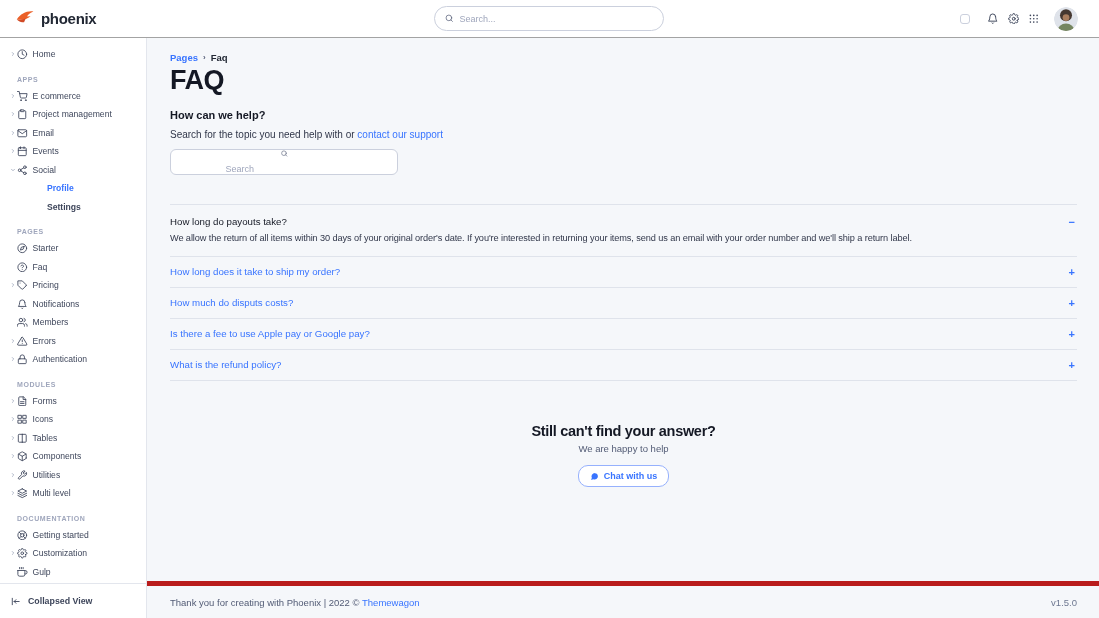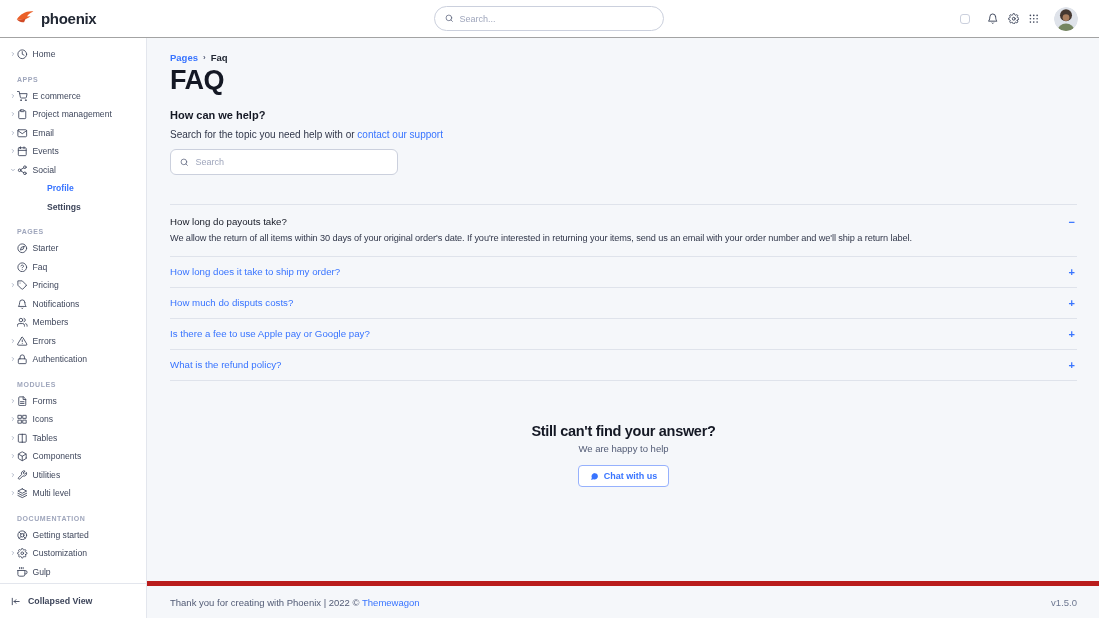--- a/index.html
+++ b/index.html
@@ -57,21 +57,21 @@
   .breadcrumb { display:flex; align-items:center; font-size:9.5px; font-weight:700; }
   .crumb-link { color:#3874ff; cursor:pointer; }
   .crumb-sep { margin:0 5px; color:#525b75; font-size:8px; }
   .crumb-current { color:#222834; }
   .page-title { margin-top:2px; font-size:27px; font-weight:800; color:#141824; letter-spacing:-0.5px; }
   .help-heading { margin-top:13px; font-size:11px; font-weight:700; color:#141824; }
   .help-line { margin-top:8px; font-size:10px; color:#31374a; }
   .help-link { color:#3874ff; cursor:pointer; }
   .faq-search { margin-top:9px; width:228px; height:26px; background:#fff;
                 border:1px solid #cbd0dd; border-radius:6px; display:flex; align-items:center;
-                padding:0 9px; gap:7px; }
+                padding:0 9px; gap:7px;flex-direction:column; }
   .faq-search svg { width:8.5px; height:8.5px; color:#525b75; }
   .faq-search input { border:none; outline:none; flex:1; font-size:9px; color:#31374a;
                       font-family:inherit; background:transparent; }
   .faq-search input::placeholder { color:#9fa6bc; }
 
   .accordion { margin-top:29px; border-top:1px solid #dfe3eb; }
   .acc-item { border-bottom:1px solid #dfe3eb; display:flex; justify-content:space-between;
               align-items:flex-start; }
   .acc-item.open { padding:11px 0 13px; }
   .acc-item.closed { padding:9px 0; cursor:pointer; }
@@ -79,21 +79,21 @@
   .acc-item.open .acc-q { color:#141824; cursor:pointer; }
   .acc-item.closed .acc-q { color:#3874ff; }
   .acc-a { margin-top:6px; font-size:9.2px; color:#31374a; letter-spacing:-0.1px; }
   .acc-toggle { color:#3874ff; font-size:11px; font-weight:700; line-height:11px;
                 padding:1px 2px 0 10px; cursor:pointer; flex:none; }
 
   .cta { margin-top:42px; text-align:center; }
   .cta-title { font-size:14.5px; font-weight:800; color:#141824; letter-spacing:-0.3px; }
   .cta-sub { margin-top:4px; font-size:9.5px; color:#525b75; }
   .cta-btn { margin-top:11px; display:inline-flex; align-items:center; gap:5px; height:22px;
-             padding:0 11px; background:#fff; border:1px solid #96b1fd; border-radius:4px;
+             padding:0 11px; background:#fff; border:1px solid #96b1fd; border-radius:10px;
              color:#3874ff; font-size:9px; font-weight:700; font-family:inherit; cursor:pointer; }
   .cta-btn svg { width:9px; height:9px; }
 
   .footer { position:absolute; bottom:0; left:0; width:952px; height:37px;
             border-top:5px solid #b91c1c; display:flex; align-items:center;
             justify-content:space-between; padding:0 22px 0 23px; font-size:9.5px; color:#525b75; }
   .footer-link { color:#3874ff; cursor:pointer; }
   .footer-version { color:#6e7891; }
 </style>
 </head>

